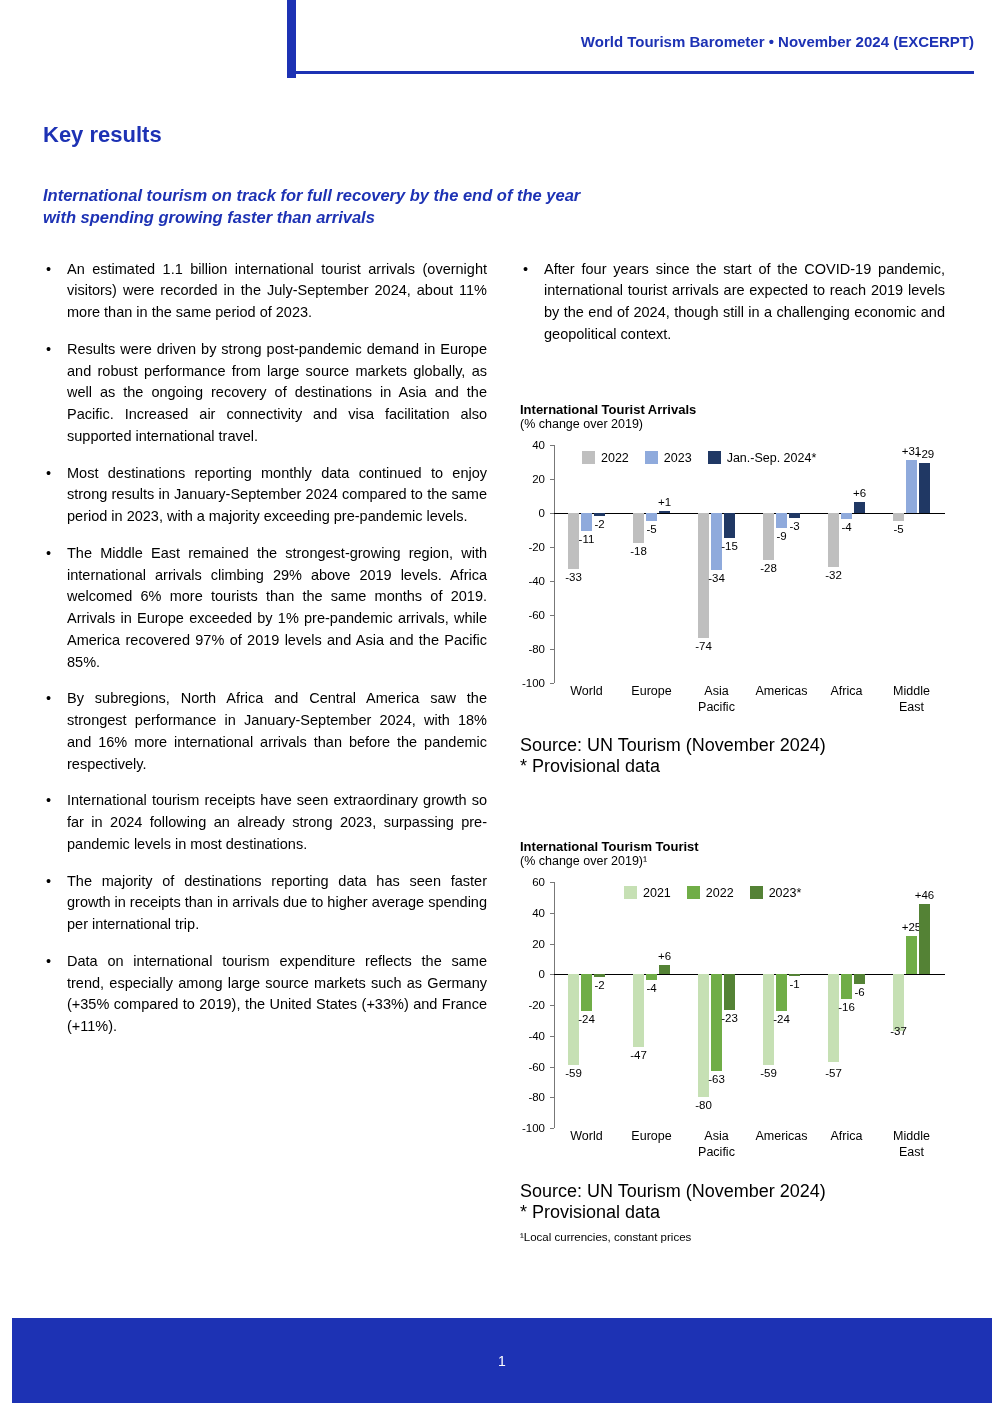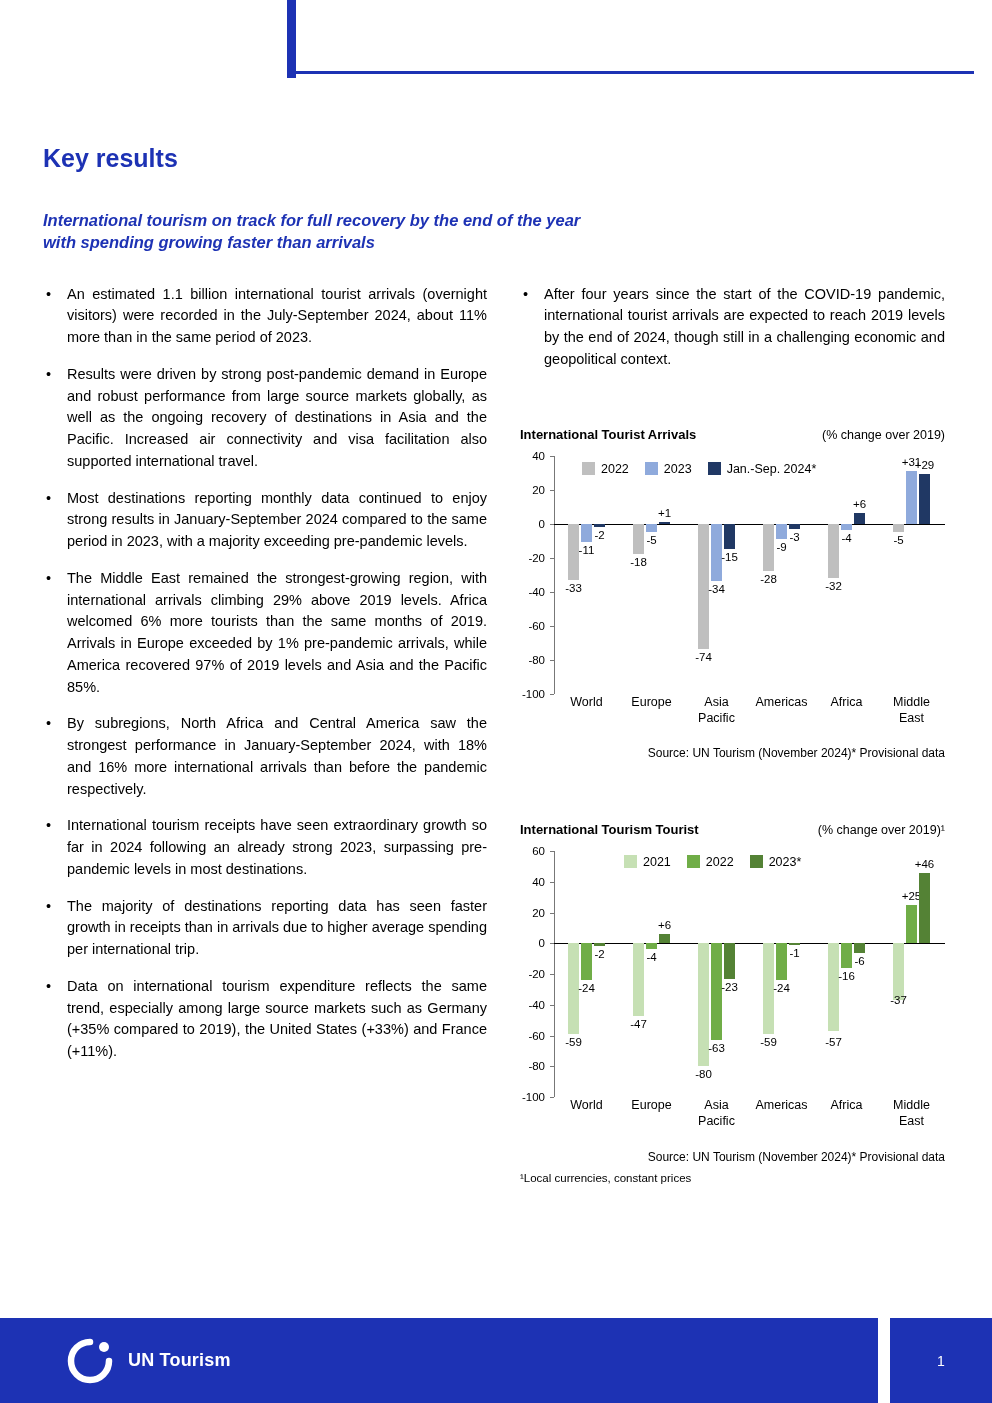--- a/index.html
+++ b/index.html
@@ -8,65 +8,66 @@
   .page { position:relative; width:992px; height:1403px; background:#fff; overflow:hidden; }
 
   
   .header { position:absolute; top:0; left:0; right:0; height:78px; }
   .vbar { position:absolute; left:287px; top:0; width:9px; height:78px; background:var(--blue); }
   .htitle { position:absolute; right:18px; top:33px; color:var(--blue); font-weight:bold; font-size:15px; }
   .hrule { position:absolute; left:296px; right:18px; top:71px; height:3px; background:var(--blue); }
 
   
   .content { position:absolute; top:78px; left:43px; width:902px; }
-  .page-title { margin-top:66px; font-size:25px; font-weight:bold; color:var(--blue); }
+  .page-title { margin-top:44px; font-size:22px; font-weight:bold; color:var(--blue); }
   .subtitle { margin-top:36px; font-size:16.5px; font-weight:bold; font-style:italic; color:var(--blue); line-height:1.35; }
   .cols { display:flex; margin-top:30px; gap:33px; }
   .leftcol { width:444px; }
   .rightcol { flex:1; min-width:0; }
   ul.bullets { list-style:none; }
   ul.bullets li { position:relative; padding-left:24px; margin-bottom:15px; text-align:justify; font-size:14.5px; line-height:1.5; }
   ul.bullets li::before { content:"\2022"; position:absolute; left:3px; top:0; }
 
   
   .chart { margin-top:56px; }
   .chart + .chart { margin-top:62px; }
-  .chart-head { display:flex; justify-content:space-between; align-items:baseline; margin-bottom:14px; }
+  .chart-head { display:flex; justify-content:flex-start; align-items:baseline; margin-bottom:14px;flex-direction:column; }
   .chart-title { font-weight:bold; font-size:13px; }
   .chart-unit { font-size:12.5px; }
   .plot { position:relative; width:100%; }
   .tick-label { position:absolute; left:0; text-align:right; font-size:11.5px; line-height:14px; color:#000; }
   .tickmark { position:absolute; width:4px; height:1px; background:#777; }
   .yaxis { position:absolute; top:0; bottom:0; width:1px; background:#777; }
   .zero { position:absolute; right:0; height:1px; background:#000; }
   .bar { position:absolute; }
   .val { position:absolute; font-size:11.5px; line-height:13px; text-align:center; width:36px; }
   .legend { position:absolute; display:flex; gap:16px; font-size:12.5px; align-items:center; white-space:nowrap; }
   .legend-item { display:inline-flex; }
   .legend .sw { width:13px; height:13px; display:inline-block; margin-right:6px; }
   .xlabels { display:flex; }
   .xlab { text-align:center; font-size:12.5px; line-height:1.3; padding:0 2px; }
-  .src-row { display:flex; justify-content:flex-end; font-size:12px; margin-top:20px; }
+  .src-row { display:flex; justify-content:space-between; font-size:18px; margin-top:20px;flex-direction:column; }
   .chart-footnote { font-size:11.5px; margin-top:8px; }
 
   
   .footer { position:absolute; left:0; bottom:0; width:992px; height:85px; display:flex; }
   .footer-main { width:878px; background:var(--blue); display:flex; align-items:center; padding-left:66px; gap:14px; }
   .footer-gap { width:12px; background:#fff; }
   .footer-page { flex:1; background:var(--blue); color:#fff; display:flex; align-items:center; justify-content:center; font-size:14px; }
   .brand { color:#fff; font-weight:bold; font-size:18px; letter-spacing:0.2px; }
   .logo { width:48px; height:48px; display:flex; align-items:center; justify-content:center; }
 </style>
 </head>
 <body>
 
 <div class="page">
 
   <header class="header">
     <div class="vbar"></div>
+    <div class="htitle">World Tourism Barometer • November 2024 (EXCERPT)</div>
     <div class="hrule"></div>
   </header>
 
   <main class="content">
     <h1 class="page-title">Key results</h1>
     <h2 class="subtitle">
       <span>International tourism on track for full recovery by the end of the year</span><br>
       <span>with spending growing faster than arrivals</span>
     </h2>
 
@@ -248,26 +249,17 @@
               <span>Source: UN Tourism (November 2024)</span>
               <span>* Provisional data</span>
             </div>
             <div class="chart-footnote">¹Local currencies, constant prices</div>
           </div>
       </div>
     </div>
   </main>
 
   <footer class="footer">
-    <div class="footer-main">
-      <div class="logo">
-        <svg width="46" height="46" viewBox="0 0 46 46" aria-hidden="true">
-          <path d="M 23 4 A 19 19 0 1 0 42 23" fill="none" stroke="#ffffff" stroke-width="6.5" stroke-linecap="round"></path>
-          <circle cx="37" cy="9" r="5" fill="#ffffff"></circle>
-        </svg>
-      </div>
-      <div class="brand">UN Tourism</div>
-    </div>
     <div class="footer-gap"></div>
     <div class="footer-page">1</div>
   </footer>
 
 </div>
 
 </body></html>

